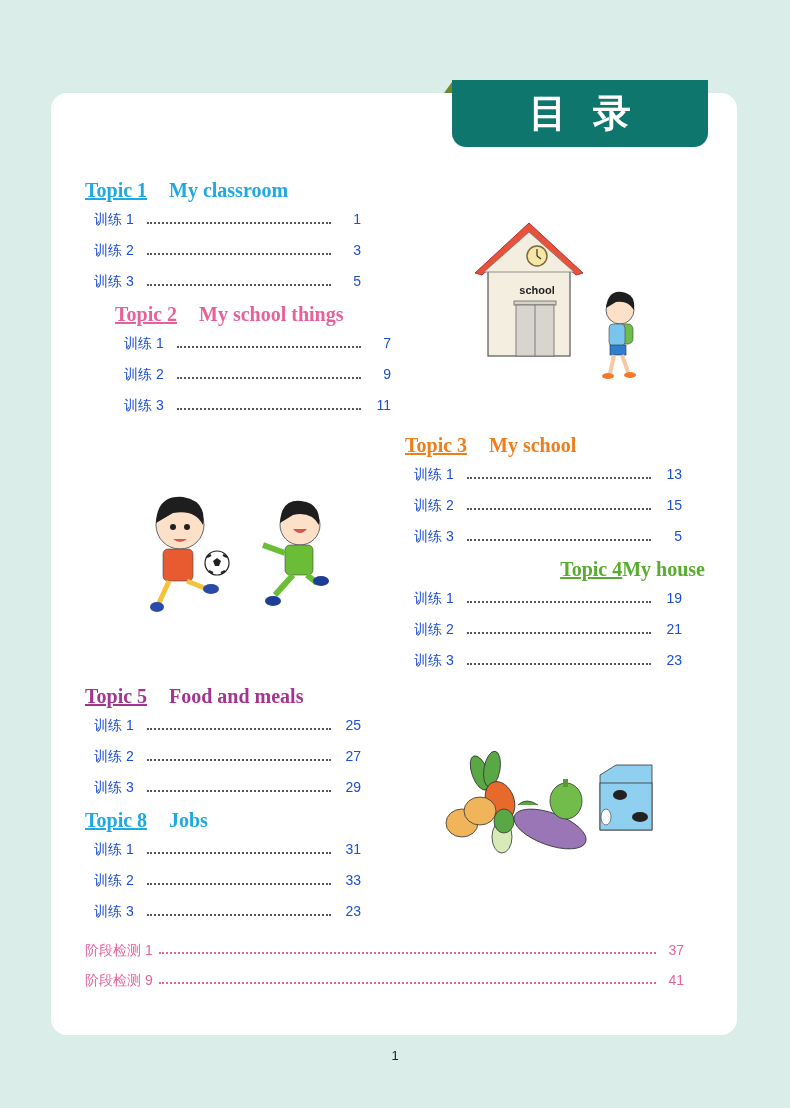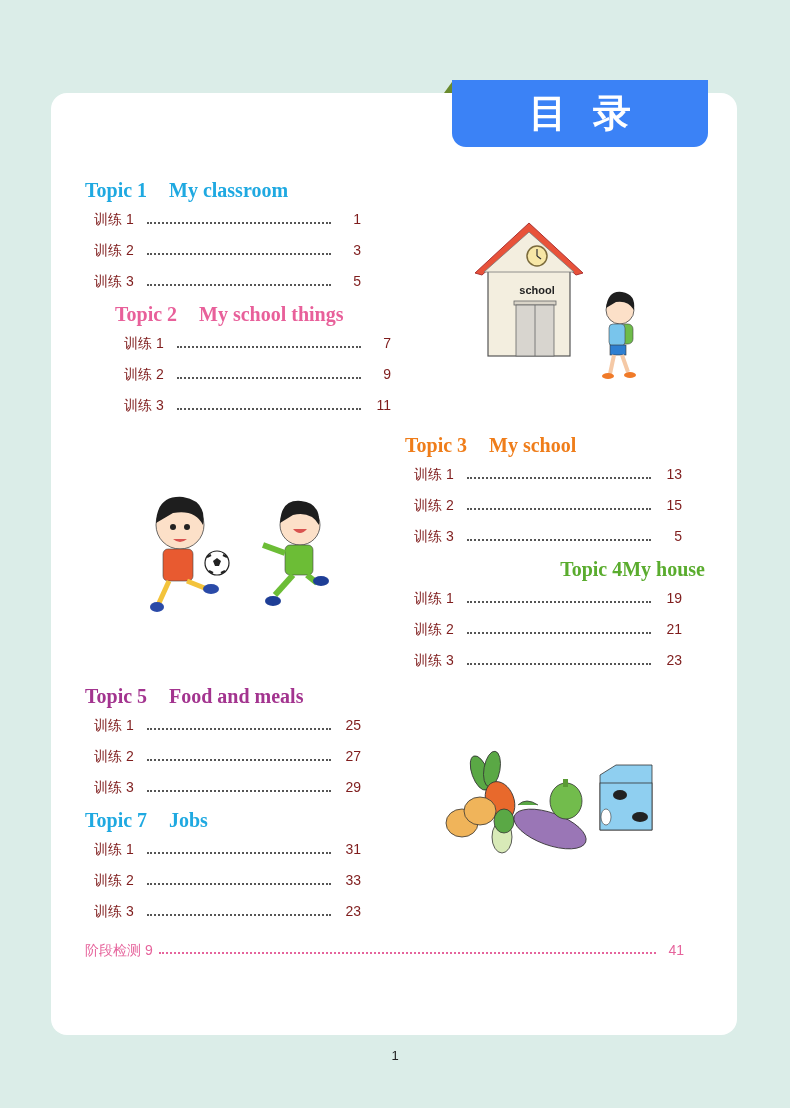--- a/index.html
+++ b/index.html
@@ -14,21 +14,21 @@
     position: absolute;
     left: 51px; top: 93px;
     width: 686px; height: 942px;
     background: #ffffff;
     border-radius: 16px;
   }
   .tab {
     position: absolute;
     left: 452px; top: 80px;
     width: 256px; height: 67px;
-    background: #3b82f6;
+    background: #0f766e;
     border-radius: 0 0 14px 14px;
     display: flex; align-items: center; justify-content: center;
     z-index: 3;
   }
   .tab-fold {
     position: absolute;
     left: 444px; top: 82px;
     width: 0; height: 0;
     border-left: 8px solid transparent;
     border-bottom: 11px solid #6a8b2e;
@@ -47,27 +47,27 @@
     width: 300px;
   }
   .topic-head {
     font-family: "Liberation Serif", "DejaVu Serif", serif;
     font-weight: bold;
     font-size: 20px;
     height: 28px;
     line-height: 28px;
     white-space: nowrap;
   }
-  .topic-head .num { display: inline-block; width: 84px; }
+  .topic-head .num { display: inline-block; width: 84px; text-decoration: underline; }
   .row {
     position: relative;
     height: 31px;
     line-height: 31px;
     font-size: 14px;
-    color: #7f1d1d;
+    color: #1d4ed8;
     margin-left: 9px;
   }
   .row .lbl { position: absolute; left: 0; top: 0; white-space: nowrap; }
   .row .dots {
     position: absolute; left: 53px; width: 184px; top: 18px;
     border-bottom: 2px dotted #555555;
     height: 0;
   }
   .row .pg { position: absolute; right: 0; top: 0; width: 30px; text-align: right; }
   .left-col { left: 85px; }
@@ -212,40 +212,45 @@
     </div>
   <div class="row">
       <span class="lbl">训练 3</span>
       <span class="dots"></span>
       <span class="pg">29</span>
     </div>
 </div>
 
 <div class="topic left-col" style="top:806px;">
   <div class="topic-head" style="color:#1fa9e1;">
-    <span class="num">Topic 7</span><span>Jobs</span>
+    <span class="num">Topic 8</span><span>Jobs</span>
   </div>
   <div class="row">
       <span class="lbl">训练 1</span>
       <span class="dots"></span>
       <span class="pg">31</span>
     </div>
   <div class="row">
       <span class="lbl">训练 2</span>
       <span class="dots"></span>
       <span class="pg">33</span>
     </div>
   <div class="row">
       <span class="lbl">训练 3</span>
       <span class="dots"></span>
       <span class="pg">23</span>
     </div>
 </div>
 
 <div class="stages">
+  <div class="stage-row">
+      <span class="lbl">阶段检测 1</span>
+      <span class="dots"></span>
+      <span class="pg">37</span>
+    </div>
   <div class="stage-row">
       <span class="lbl">阶段检测 9</span>
       <span class="dots"></span>
       <span class="pg">41</span>
     </div>
 </div>
 
 <svg class="illus" style="left:470px; top:218px;" width="180" height="170" viewBox="0 0 180 170">
   <g>
     <rect x="18" y="50" width="82" height="88" fill="#f3eedf" stroke="#555" stroke-width="1.2"></rect>

